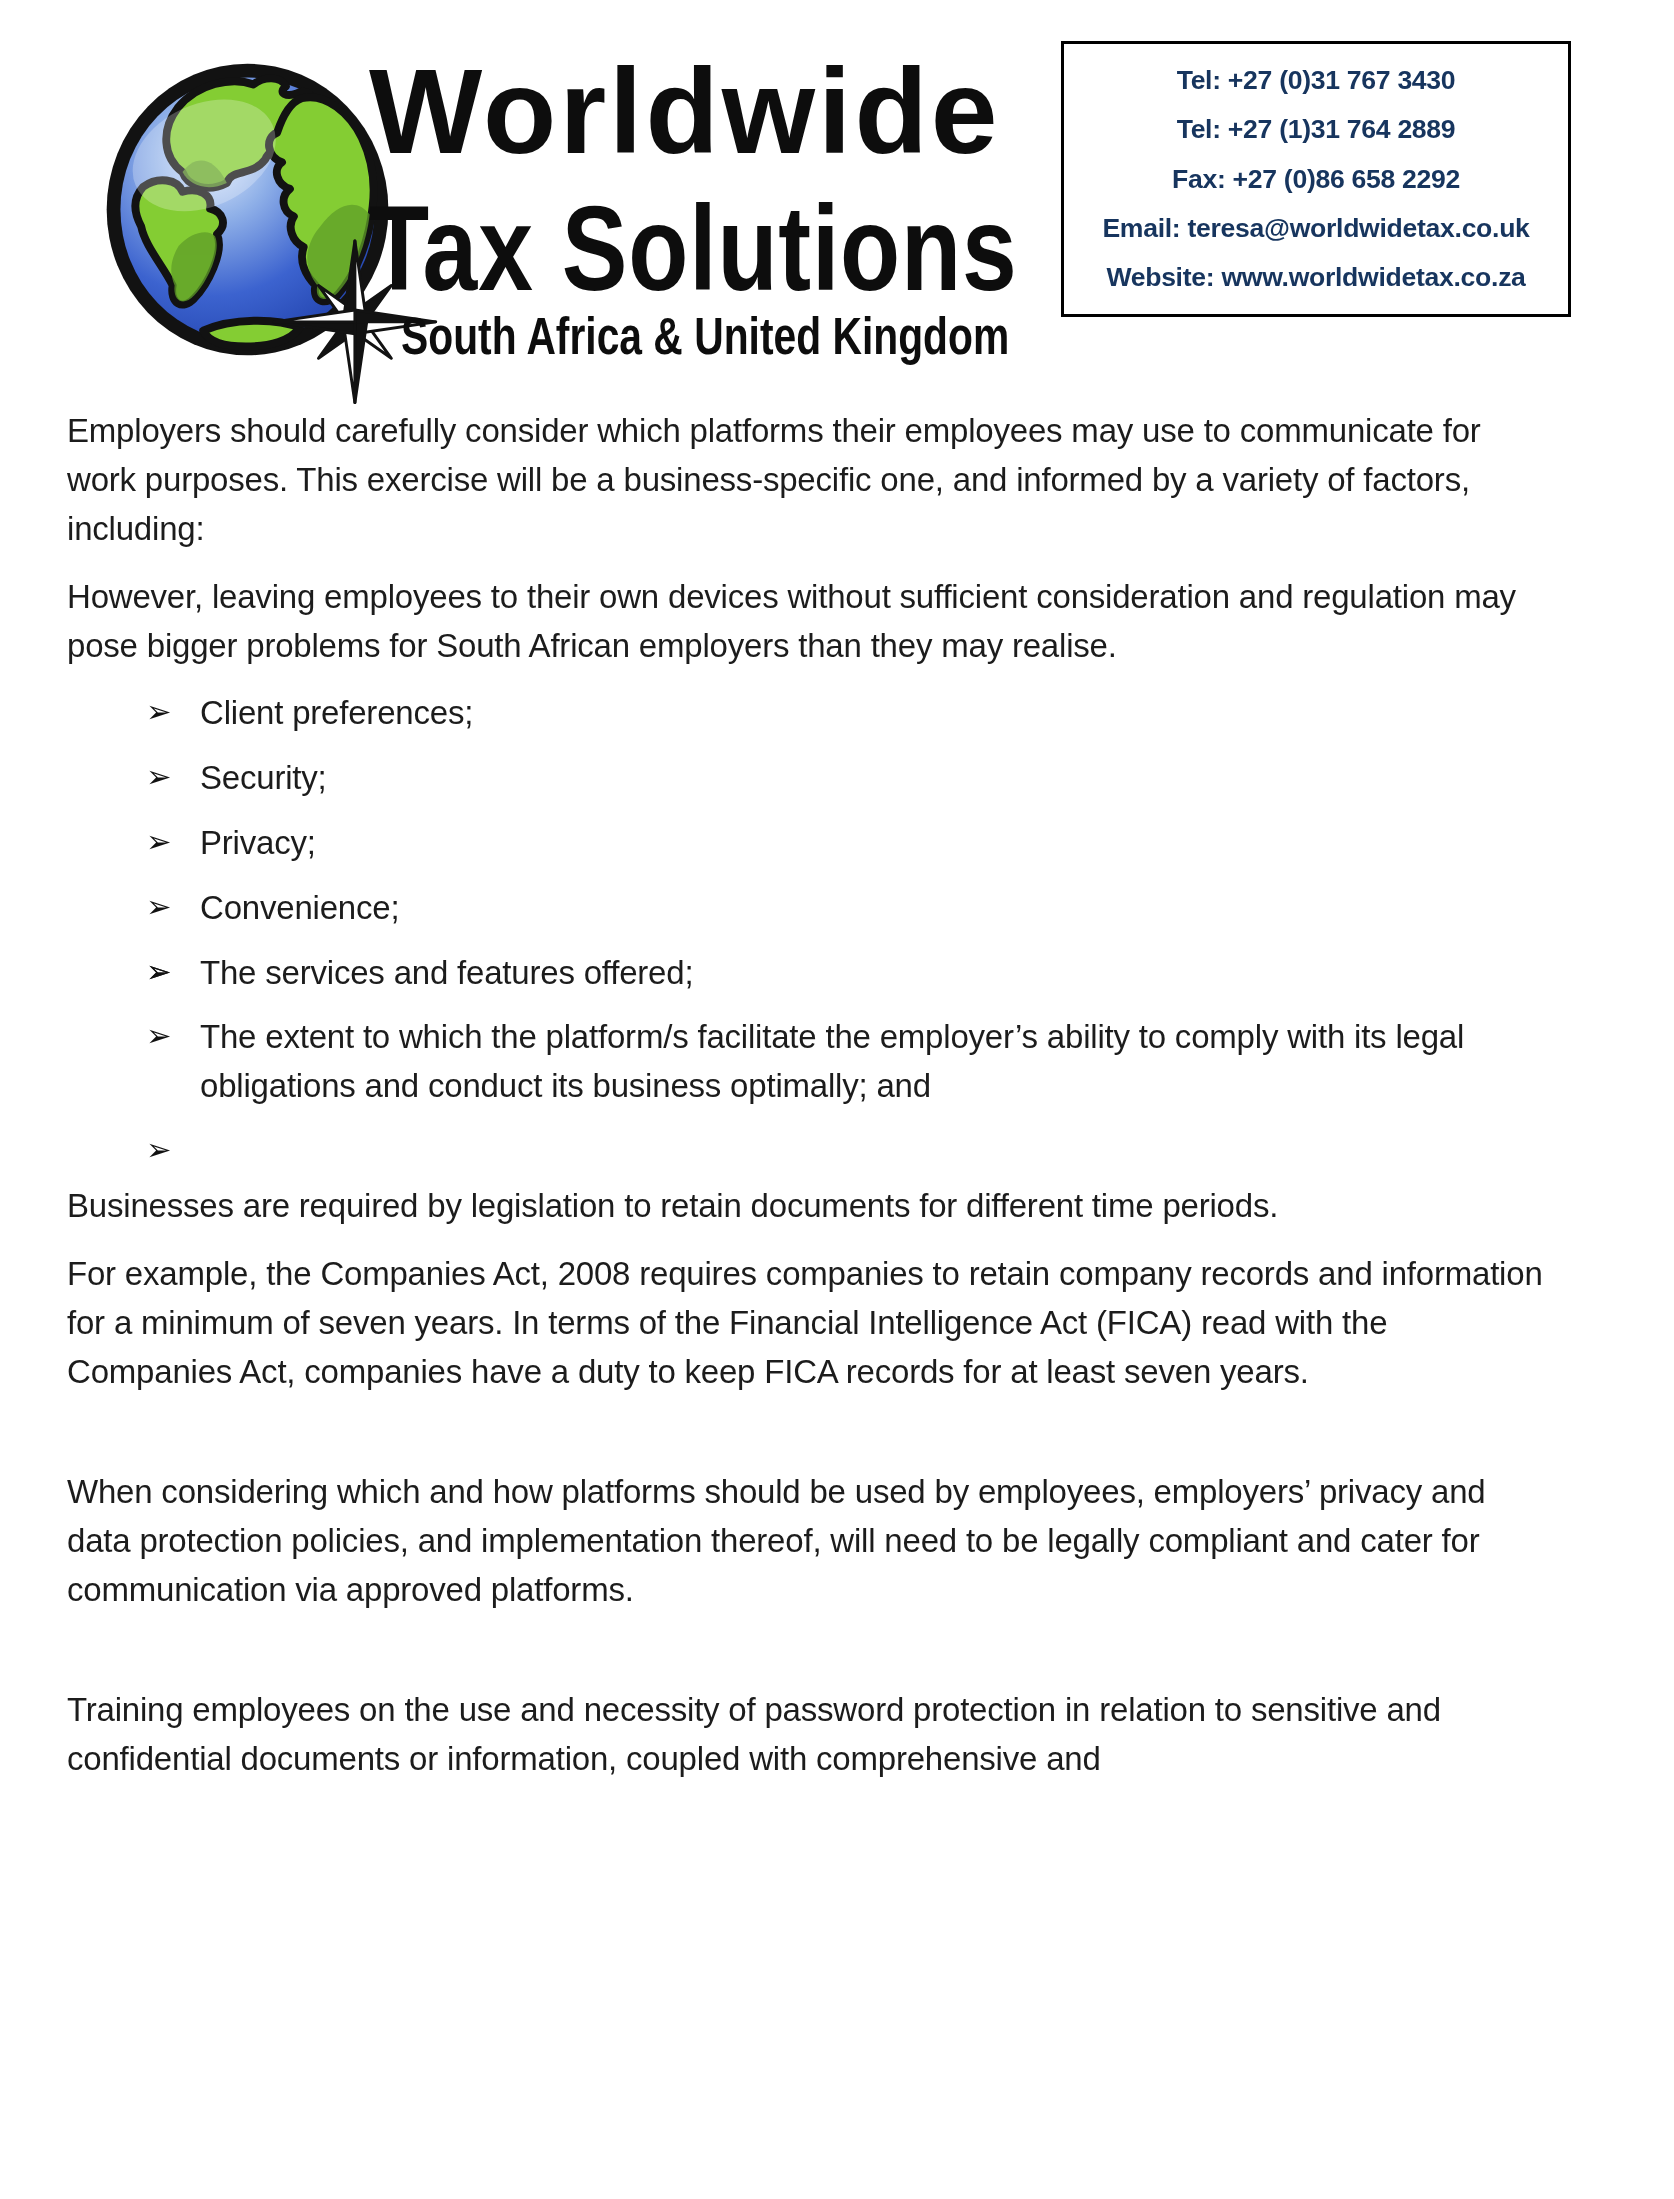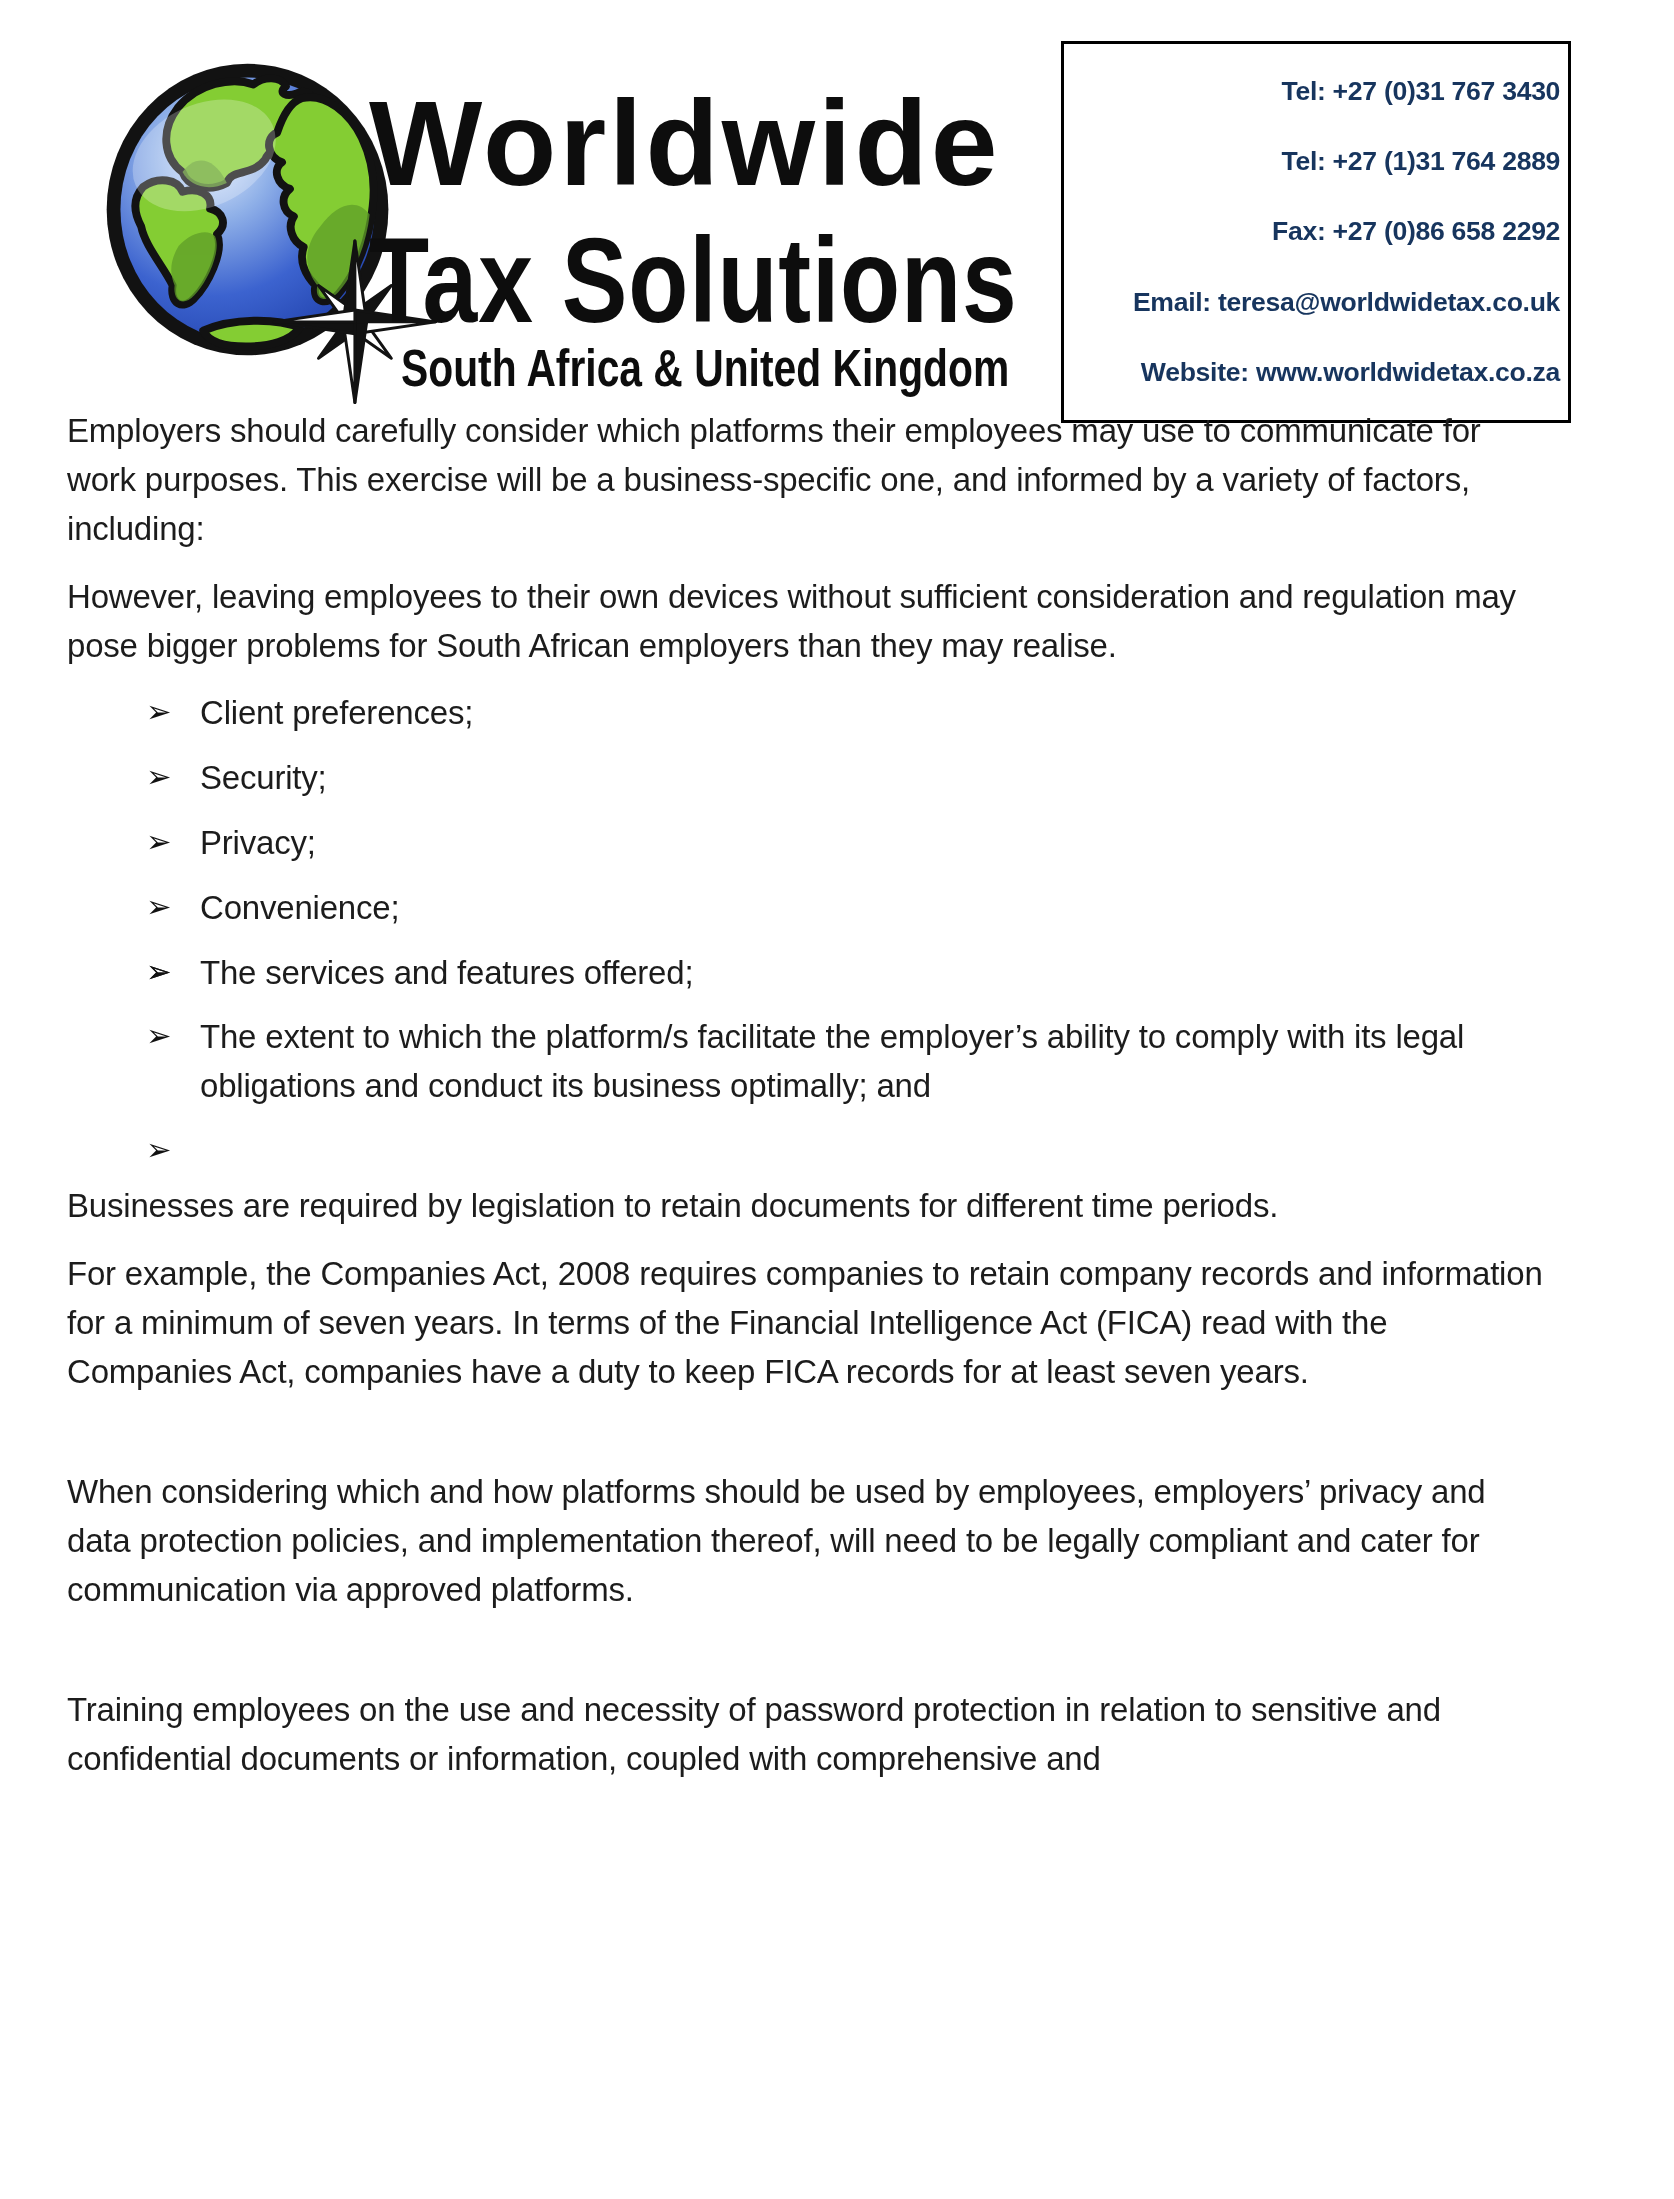--- a/index.html
+++ b/index.html
@@ -12,41 +12,41 @@
     margin:0 auto;
   }
 
   
   .logo-graphic {
     position:absolute; left:84px; top:39px;
     width:463px; height:414px;
   }
   .logo-text {
     position:absolute; left:369px; top:51px;
-    color:#0d0d0d; font-weight:bold; white-space:nowrap;margin-top:32px;
+    color:#0d0d0d; font-weight:bold; white-space:nowrap;
   }
   .logo-line1 {
     font-size:120px; line-height:1; letter-spacing:3px;
   }
   .logo-line2 {
     font-size:120px; line-height:1; margin-top:16.7px; letter-spacing:1px;
     transform:scaleX(0.82); transform-origin:left top;
   }
   .logo-tagline {
     font-size:51px; line-height:1; margin-top:3px; padding-left:40px;
     transform:scaleX(0.80); transform-origin:left top;
   }
 
   .contact-box {
     position:absolute; left:1061px; top:41px;
-    width:510px; height:382px;
+    width:510px; height:276px;
     border:3.9px solid #000000;
     box-sizing:border-box;
     display:flex; flex-direction:column;
-    justify-content:space-around; align-items:flex-end;
+    justify-content:space-around; align-items:center;
     padding:11.8px 7.9px;
     color:#17355E;
     font-weight:bold; font-size:26.6px; letter-spacing:-0.3px;
     text-align:center; white-space:nowrap;
   }
 
   
   .content {
     position:absolute; left:67px; top:406px;
     width:1483px;

